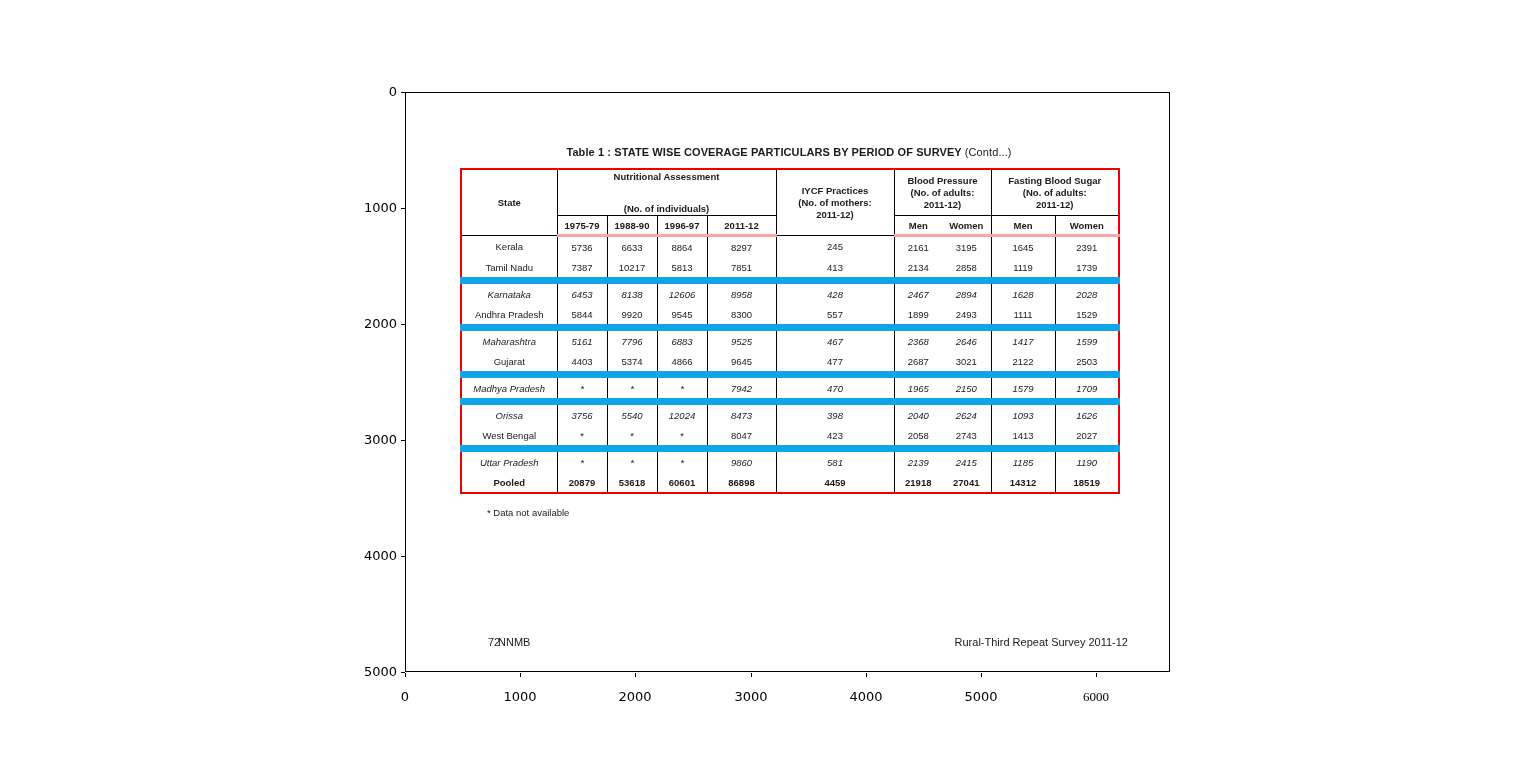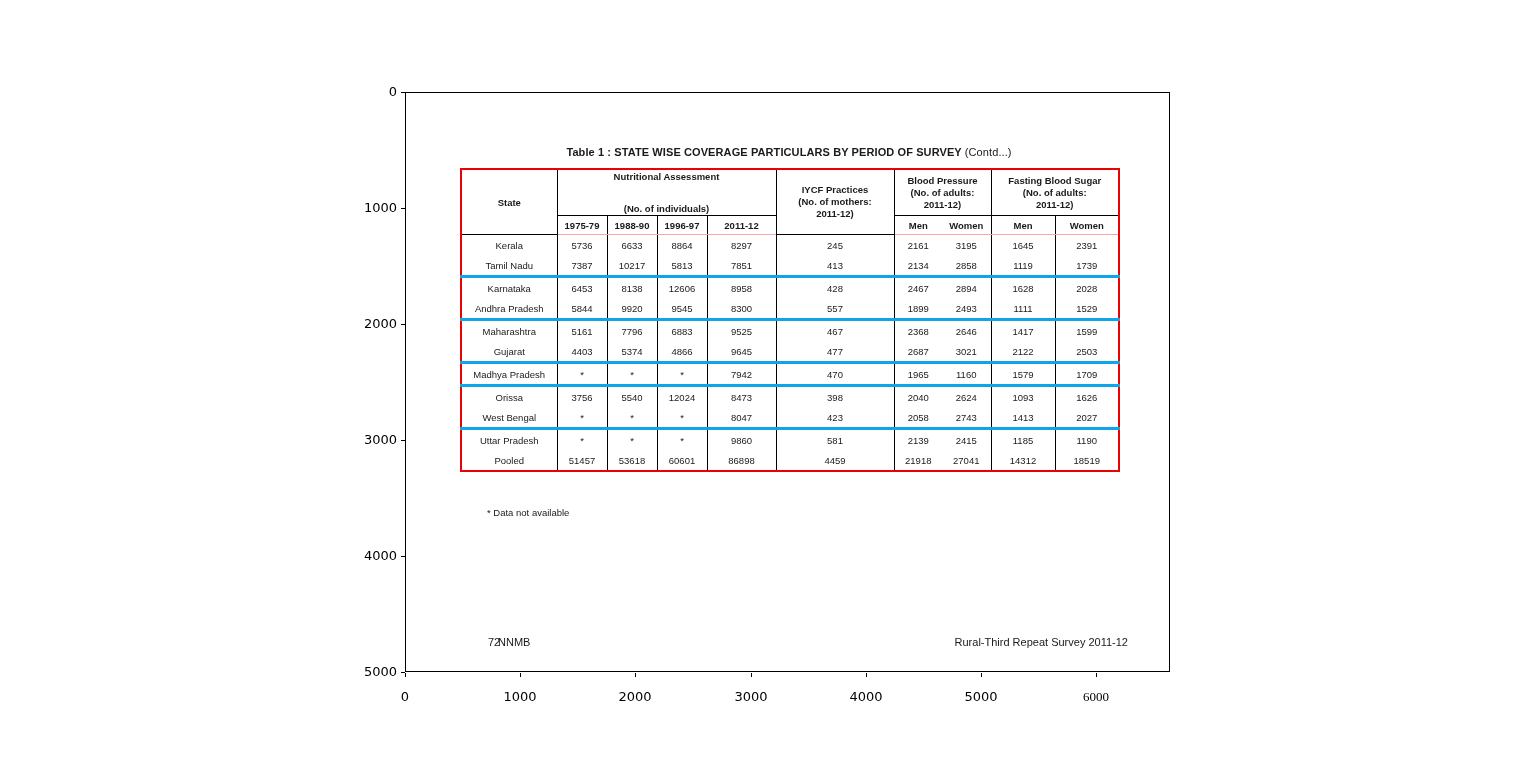--- a/index.html
+++ b/index.html
@@ -34,27 +34,27 @@
     border:2px solid var(--table-red);
     font-size:9.5px; color:var(--ink);
   }
   table.coverage th, table.coverage td {
     border-left:1px solid #000; border-right:1px solid #000;
     padding:0; text-align:center; vertical-align:middle;
     overflow:hidden; white-space:nowrap;
   }
   table.coverage thead th { font-weight:bold; }
   tr.hr1 > th { height:45px; border-bottom:1px solid #000; }
-  tr.hr2 > th { height:18px; border-bottom:1px solid #fca5a5; }
+  tr.hr2 > th { height:18px; border-bottom:3px solid #fca5a5; }
   .hdr-line { line-height:12px; }
   .hdr-gap { margin-top:20px; }
   table.coverage tbody td { height:20px; }
   td.state-cell { text-align:left; padding-left:5px;margin-top:24px; }
-  tr.group-start td { border-top:3px solid #0ea5e9; }
-  tr.bold-row td { font-weight:normal;text-align:center; }
+  tr.group-start td { border-top:7px solid #0ea5e9;font-style:italic; }
+  tr.bold-row td { font-weight:bold;text-align:center; }
   .bp-men { border-right:none !important; }
   .bp-women { border-left:none !important; }
   .footnote {
     position:absolute; left:487px; top:467px;
     font-size:9.5px; color:var(--ink);margin-top:40px;
   }
   .page-footer { position:absolute; font-size:11px; color:var(--ink);padding-left:28px; }
 </style>
 </head>
 <body>
@@ -217,21 +217,21 @@
         <td>2503</td>
       </tr>
       <tr class="group-start">
         <td class="state-cell">Madhya Pradesh</td>
         <td>*</td>
         <td>*</td>
         <td>*</td>
         <td>7942</td>
         <td>470</td>
         <td class="bp-men">1965</td>
-        <td class="bp-women">1160</td>
+        <td class="bp-women">2150</td>
         <td>1579</td>
         <td>1709</td>
       </tr>
       <tr class="group-start">
         <td class="state-cell">Orissa</td>
         <td>3756</td>
         <td>5540</td>
         <td>12024</td>
         <td>8473</td>
         <td>398</td>
@@ -259,21 +259,21 @@
         <td>*</td>
         <td>9860</td>
         <td>581</td>
         <td class="bp-men">2139</td>
         <td class="bp-women">2415</td>
         <td>1185</td>
         <td>1190</td>
       </tr>
       <tr class="bold-row">
         <td class="state-cell">Pooled</td>
-        <td>51457</td>
+        <td>20879</td>
         <td>53618</td>
         <td>60601</td>
         <td>86898</td>
         <td>4459</td>
         <td class="bp-men">21918</td>
         <td class="bp-women">27041</td>
         <td>14312</td>
         <td>18519</td>
       </tr>
     </tbody>

